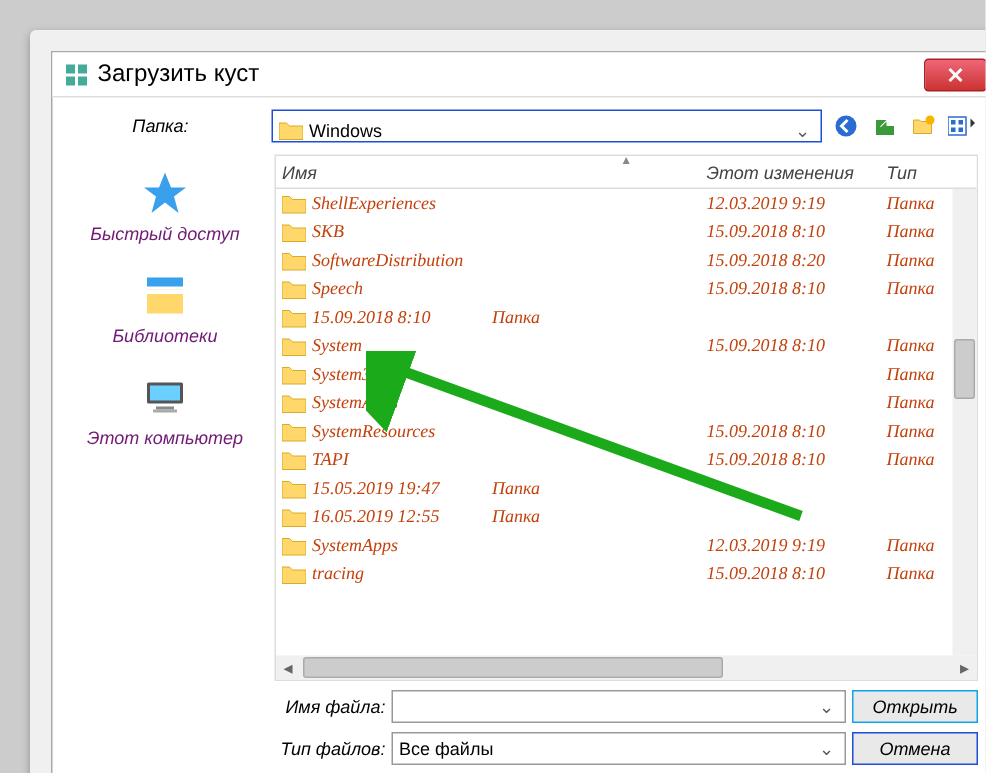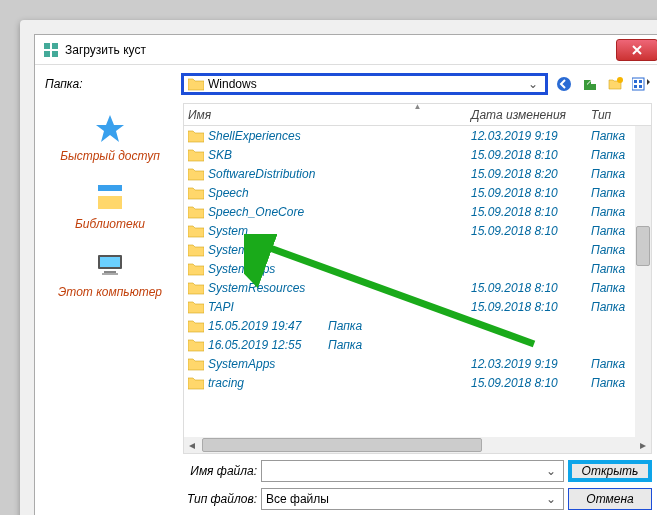--- a/index.html
+++ b/index.html
@@ -1,59 +1,59 @@
 <!DOCTYPE html>
 <html><head>
 <meta charset="utf-8">
 <style>
   * { box-sizing: border-box; }
   body { margin: 0; padding: 20px; background: #ccc; font-family: "Segoe UI", Tahoma, sans-serif; font-size: 12px; }
   .outer { width: 657px; height: 515px; background: #f0f0f0; border-radius: 4px; padding: 14px; box-shadow: 0 2px 6px rgba(0,0,0,.3); }
   .dialog { width: 100%; height: 100%; background: #fff; border: 1px solid #aaa; display: flex; flex-direction: column; }
   .titlebar { height: 30px; background: #fff; border-bottom: 1px solid #ddd; display: flex; align-items: center; padding: 0 0 0 8px; }
   .titlebar .icn { width: 16px; height: 16px; margin-right: 6px; }
-  .titlebar .title { flex: 1; font-size: 12px; color: #000; }
+  .titlebar .title { flex: 1; font-size: 16px; color: #000; }
   .closebtn { width: 42px; height: 22px; background: linear-gradient(#e67, #c33); border: 1px solid #a22; border-radius: 3px; display: flex; align-items: center; justify-content: center; margin-right: 4px; color: #fff; font-weight: bold; cursor: pointer; }
   .toprow { display: flex; align-items: center; padding: 8px 10px; gap: 6px; }
-  .toprow .lbl { width: 130px; text-align: left; padding-right: 6px; font-style: italic; }
-  .folder-dd { flex: 1; height: 22px; border: 3px solid #1d4ed8; background: #fff; display: flex; align-items: center; padding: 0 4px; cursor: pointer; }
+  .toprow .lbl { width: 130px; text-align: center; padding-right: 6px; font-style: italic; }
+  .folder-dd { flex: 1; height: 22px; border: 1px solid #1d4ed8; background: #fff; display: flex; align-items: flex-end; padding: 0 4px; cursor: pointer; }
   .folder-dd .ic { width: 16px; height: 14px; margin-right: 4px; }
   .folder-dd .txt { flex: 1; }
   .folder-dd .dd { width: 16px; color: #555; text-align: center; }
   .toolbtn { width: 20px; height: 20px; display: flex; align-items: center; justify-content: center; cursor: pointer; }
   .mid { flex: 1; display: flex; padding: 0 10px; gap: 8px; min-height: 0; }
   .places { width: 130px; display: flex; flex-direction: column; align-items: center; gap: 18px; padding-top: 10px; }
-  .place { display: flex; flex-direction: column; align-items: center; gap: 4px; cursor: pointer; color: #c2410c; font-style: italic; text-align: center; }
+  .place { display: flex; flex-direction: column; align-items: center; gap: 4px; cursor: pointer; color: #701a75; font-style: italic; text-align: center; }
   .place svg { width: 32px; height: 32px; }
   .listwrap { flex: 1; border: 1px solid #ddd; display: flex; flex-direction: column; min-height: 0; position: relative; }
   .colhead { display: flex; border-bottom: 1px solid #ddd; background: #fff; font-style: italic; color: #444; height: 22px; align-items: center; padding-left: 4px; position: relative; }
   .colhead .c1 { flex: 1; }
   .colhead .sortmark { position: absolute; left: 50%; top: -2px; transform: translateX(-50%); color: #888; font-size: 8px; }
   .colhead .c2 { width: 120px; }
   .colhead .c3 { width: 60px; }
   .rows { flex: 1; overflow: hidden; position: relative; padding-left: 4px; }
-  .row { display: flex; align-items: center; height: 19px; font-style: italic; color: #0369a1; cursor: pointer; }
+  .row { display: flex; align-items: center; height: 19px; font-style: italic; color: #c2410c; cursor: pointer; font-family: Liberation Serif, serif; }
   .row .fic { width: 16px; height: 14px; margin-right: 4px; }
   .row .n { flex: 1; white-space: nowrap; overflow: hidden; }
   .row .d { width: 120px; white-space: nowrap; }
   .row .t { width: 60px; white-space: nowrap; }
   .vscroll { position: absolute; right: 0; top: 22px; bottom: 16px; width: 16px; background: #f0f0f0; }
   .vscroll .thumb { position: absolute; left: 1px; right: 1px; top: 100px; height: 40px; background: #ccc; border: 1px solid #aaa; border-radius: 2px; cursor: pointer; }
   .hscroll { height: 16px; background: #f0f0f0; display: flex; align-items: center; }
   .hscroll .arrow { width: 16px; height: 16px; display: flex; align-items: center; justify-content: center; color: #666; cursor: pointer; }
   .hscroll .track { flex: 1; height: 100%; position: relative; }
   .hscroll .th { position: absolute; left: 2px; top: 1px; bottom: 1px; width: 280px; background: #ccc; border: 1px solid #aaa; border-radius: 2px; cursor: pointer; }
   .bottom { padding: 6px 10px 10px 10px; display: flex; flex-direction: column; gap: 6px; }
   .brow { display: flex; align-items: center; gap: 4px; }
   .brow .blbl { width: 212px; text-align: right; font-style: italic; }
   .brow .binput { flex: 1; height: 22px; border: 1px solid #999; background: #fff; display: flex; align-items: center; padding: 0 4px; }
   .brow .binput .dd { width: 16px; text-align: center; color: #555; }
   .brow .binput .txt { flex: 1; }
   .btn { width: 84px; height: 22px; border: 1px solid #1d4ed8; background: #e9e9e9; display: flex; align-items: center; justify-content: center; cursor: pointer; font-style: italic; }
-  .btn.primary { border: 4px solid #0ea5e9; }
+  .btn.primary { border: 1px solid #0ea5e9; }
   .arrow-svg { position: absolute; pointer-events: none; }
 </style>
 </head>
 <body>
 
 <div class="outer">
 <div class="dialog">
 
   <div class="titlebar">
     <svg class="icn" viewBox="0 0 16 16">
@@ -132,21 +132,21 @@
               <rect x="8" y="24" width="16" height="2" fill="#aaa"></rect>
             </svg>
         <span>Этот компьютер</span>
       </div>
     </div>
 
     <div class="listwrap">
       <div class="colhead">
         <div class="sortmark">▲</div>
         <div class="c1">Имя</div>
-        <div class="c2">Дата изменения</div>
+        <div class="c2">Этот изменения</div>
         <div class="c3">Тип</div>
       </div>
       <div class="rows" id="rows">
             <div class="row">
               <svg class="fic" viewBox="0 0 16 14">
                 <path d="M0 2 h5 l2 2 h9 v9 h-16 z" fill="#ffd76b" stroke="#d4a517" stroke-width="0.6"></path>
               </svg>
               <span class="n">ShellExperiences</span>
               <span class="d">12.03.2019 9:19</span>
               <span class="t">Папка</span>
@@ -172,21 +172,20 @@
                 <path d="M0 2 h5 l2 2 h9 v9 h-16 z" fill="#ffd76b" stroke="#d4a517" stroke-width="0.6"></path>
               </svg>
               <span class="n">Speech</span>
               <span class="d">15.09.2018 8:10</span>
               <span class="t">Папка</span>
             </div>
             <div class="row">
               <svg class="fic" viewBox="0 0 16 14">
                 <path d="M0 2 h5 l2 2 h9 v9 h-16 z" fill="#ffd76b" stroke="#d4a517" stroke-width="0.6"></path>
               </svg>
-              <span class="n">Speech_OneCore</span>
               <span class="d">15.09.2018 8:10</span>
               <span class="t">Папка</span>
             </div>
             <div class="row">
               <svg class="fic" viewBox="0 0 16 14">
                 <path d="M0 2 h5 l2 2 h9 v9 h-16 z" fill="#ffd76b" stroke="#d4a517" stroke-width="0.6"></path>
               </svg>
               <span class="n">System</span>
               <span class="d">15.09.2018 8:10</span>
               <span class="t">Папка</span>

